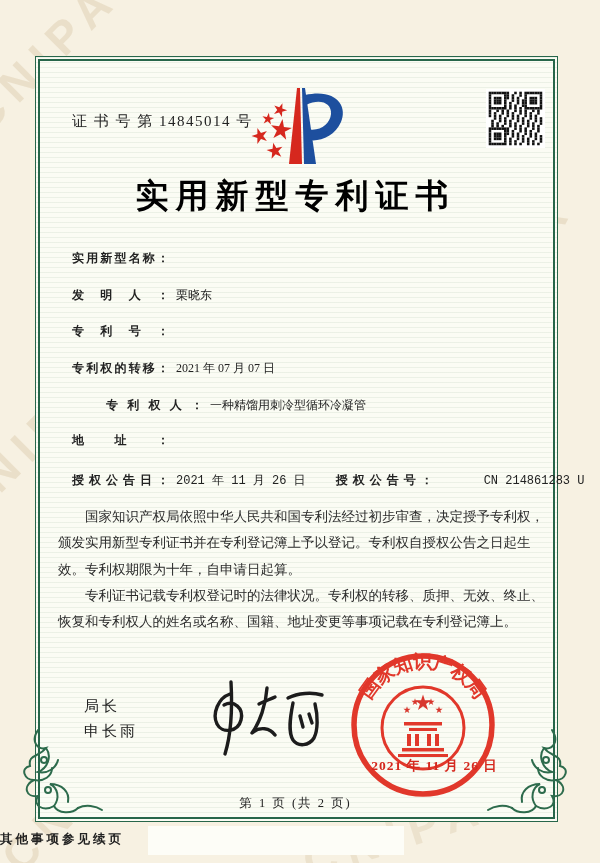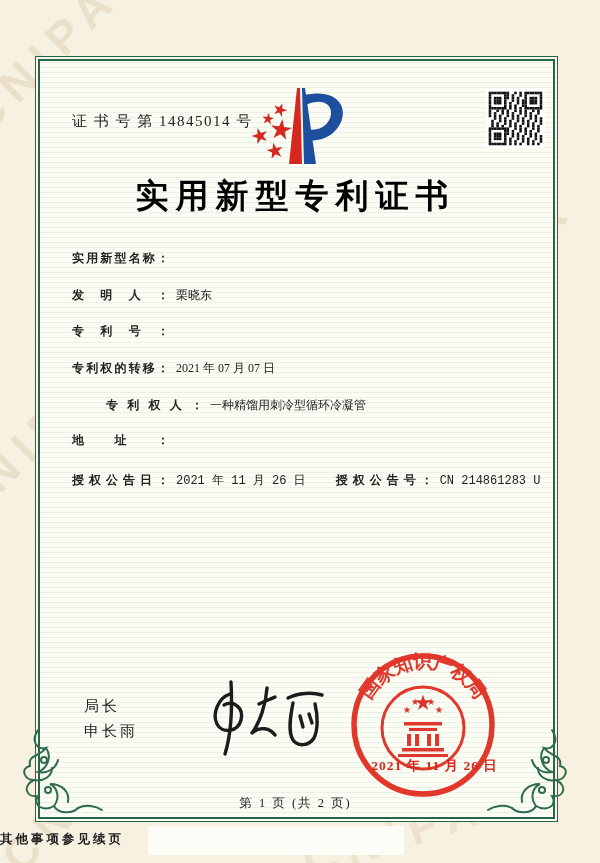--- a/index.html
+++ b/index.html
@@ -33,21 +33,21 @@
   .title{position:absolute;left:35px;top:174px;width:521px;text-align:center;
          font-size:33px;font-weight:bold;letter-spacing:7px;color:#000000;z-index:4;}
 
   .frow{position:absolute;left:72px;width:466px;display:flex;align-items:flex-start;
         font-size:12px;line-height:1.4;z-index:4;}
   .flabel{display:inline-block;width:97px;text-align:justify;text-align-last:justify;
           font-weight:bold;flex:none;letter-spacing:0;}
   .fvalue{margin-left:7px;flex:1;}
   .r1{top:250px;} .r2{top:287px;} .r3{top:323px;} .r4{top:360px;} .r5{top:397px;margin-left:34px;}
   .r6{top:432px;} .r7{top:473px;font-family:Liberation Mono, monospace;}
-  .grp2{margin-left:30px;display:flex;flex:none;}
+  .grp2{margin-left:30px;display:flex;flex:none;gap:44px;}
 
   .paras{position:absolute;left:58px;top:504px;width:486px;z-index:4;}
   .paras p{margin:0;text-indent:2em;font-size:13.5px;line-height:1.95;color:#2b2b2b;}
 
   .signer{position:absolute;left:84px;top:697px;z-index:4;font-size:15px;letter-spacing:3px;}
   .signer div{margin-bottom:6px;}
   .signature{position:absolute;left:196px;top:678px;z-index:4;}
 
   .seal{position:absolute;left:348px;top:650px;z-index:5;opacity:.93;}
   .seal-date{position:absolute;left:352px;top:757px;width:165px;text-align:center;z-index:6;
@@ -374,20 +374,22 @@
   <div class="frow r7">
     <span class="flabel">授权公告日：</span>
     <span class="fvalue" style="flex:none;">2021 年 11 月 26 日</span>
     <span class="grp2">
       <span class="flabel">授权公告号：</span>
       <span class="fvalue">CN 214861283 U</span>
     </span>
   </div>
 
   <div class="paras">
+    <p>国家知识产权局依照中华人民共和国专利法经过初步审查，决定授予专利权，颁发实用新型专利证书并在专利登记簿上予以登记。专利权自授权公告之日起生效。专利权期限为十年，自申请日起算。</p>
+    <p>专利证书记载专利权登记时的法律状况。专利权的转移、质押、无效、终止、恢复和专利权人的姓名或名称、国籍、地址变更等事项记载在专利登记簿上。</p>
   </div>
 
   <div class="signer">
     <div>局长</div>
     <div>申长雨</div>
   </div>
 
   <svg class="signature" width="135" height="82" viewBox="0 0 135 82">
     <g fill="none" stroke="#1c1c1c" stroke-width="3.4" stroke-linecap="round" stroke-linejoin="round">
       <path d="M34,16 C22,20 16,36 21,46 C26,56 42,54 45,42 C48,30 38,22 28,27"></path>

